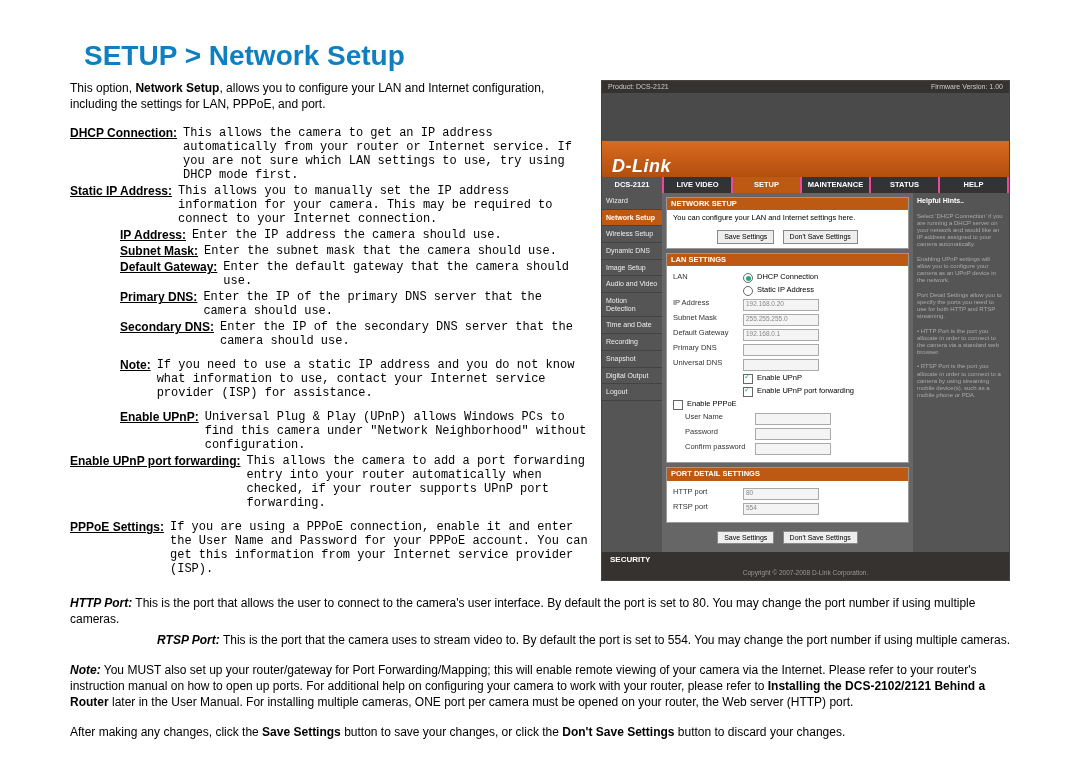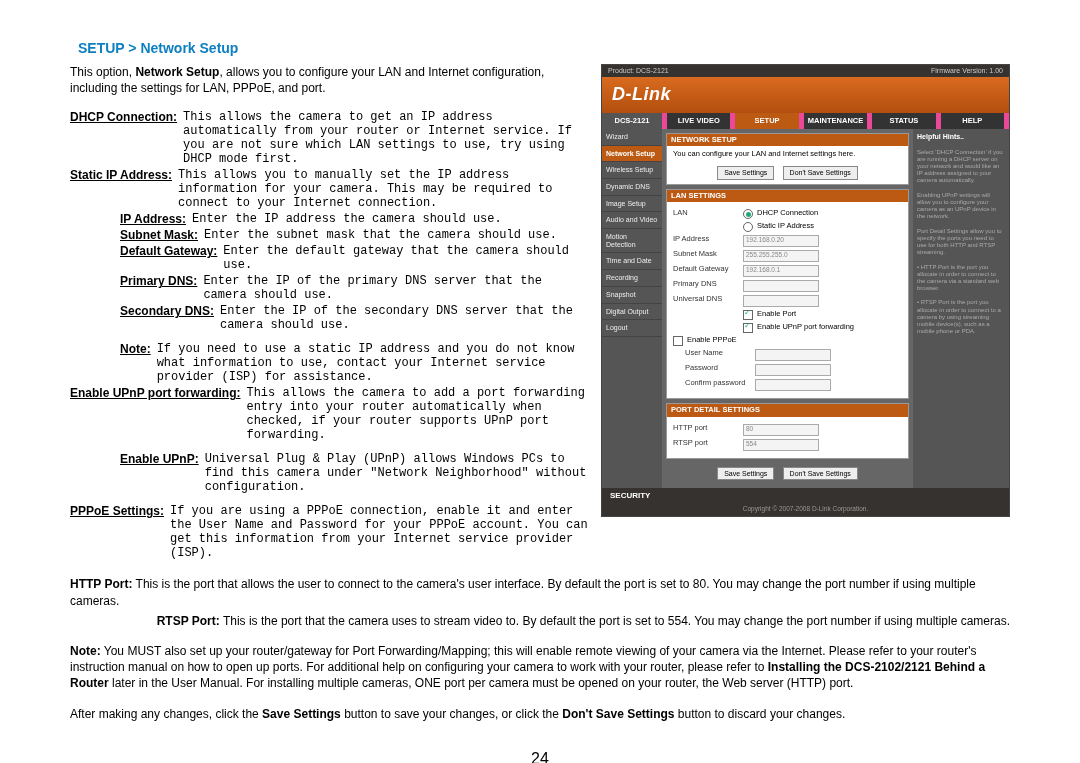--- a/index.html
+++ b/index.html
@@ -7,39 +7,39 @@
     font-size: 12px;
     color: #000;
     margin: 0;
     padding: 40px 70px 20px 70px;
     width: 1080px;
     box-sizing: border-box;
     background: #fff;
   }
   h1 {
     color: #0e7fc1;
-    font-size: 14px;
+    font-size: 28px;
     font-weight: bold;
-    margin: 0 0 8px 8px;
+    margin: 0 0 8px 14px;
   }
   .intro { margin: 0 0 14px 0; line-height: 1.35; }
   .layout {
     display: flex;
     gap: 11px;
     align-items: flex-start;
   }
   .col-text { flex: 1 1 auto; max-width: 520px; }
   .defs .row { display: flex; margin-bottom: 2px; }
   .defs .label { font-weight: bold; white-space: nowrap; padding-right: 6px; text-decoration: underline; }
   .defs .val { flex: 1; font-family: Liberation Mono, monospace; }
   .indent1 { padding-left: 50px; }
   .indent2 { padding-left: 50px; }
   .block { margin-top: 10px; }
   .full { margin-top: 14px; line-height: 1.35; }
-  .full .label { font-weight: bold; }
+  .full .label { font-weight: bold; font-style: italic; }
   .page-num { text-align: center; margin-top: 28px; font-size: 16px; }
   
   .ss {
     width: 460px;
     border: 1px solid #444;
     font-size: 8px;
     line-height: 1.1;
     background: #4a4a4a;
     color: #ddd;
   }
@@ -48,41 +48,42 @@
     color: #ccc;
     display: flex;
     justify-content: space-between;
     padding: 2px 6px;
     font-size: 7px;
   }
   .ss-logo {
     background: linear-gradient(#d96b1f,#b24e0e);
     height: 36px;
     display: flex;
-    align-items: center;
+    align-items: flex-end;
     padding-left: 10px;
+    margin-top: 48px;
   }
   .ss-logo span {
     color: #fff;
     font-weight: bold;
     font-size: 18px;
     letter-spacing: 0.5px;
     font-style: italic;
   }
   .ss-tabs {
     display: flex;
     background: #333;
     font-size: 7.5px;
   }
   .ss-tabs .tab {
     flex: 1;
     text-align: center;
     padding: 4px 0;
     color: #fff;
-    border-right: 5px solid #ec4899;
+    border-right: 2px solid #ec4899;
     text-transform: uppercase;
     font-weight: bold;
   }
   .ss-tabs .tab.first { flex: 0 0 60px; background:#555; }
   .ss-tabs .tab.active { background: #bc5a14; }
   .ss-body { display: flex; }
   .ss-side {
     width: 60px;
     background: #555;
     color: #eee;
@@ -193,27 +194,27 @@
       <div class="row indent1">
           <span class="label">Secondary DNS:</span>
           <span class="val">Enter the IP of the secondary DNS server that the camera should use.</span>
         </div>
 
       <div class="row indent2 block">
           <span class="label">Note:</span>
           <span class="val">If you need to use a static IP address and you do not know what information to use, contact your Internet service provider (ISP) for assistance.</span>
         </div>
 
+      <div class="row indent1 block">
+          <span class="label">Enable UPnP:</span>
+          <span class="val">Universal Plug &amp; Play (UPnP) allows Windows PCs to find this camera under "Network Neighborhood" without configuration.</span>
+        </div>
       <div class="row">
           <span class="label">Enable UPnP port forwarding:</span>
           <span class="val">This allows the camera to add a port forwarding entry into your router automatically when checked, if your router supports UPnP port forwarding.</span>
-        </div>
-      <div class="row indent1 block">
-          <span class="label">Enable UPnP:</span>
-          <span class="val">Universal Plug &amp; Play (UPnP) allows Windows PCs to find this camera under "Network Neighborhood" without configuration.</span>
         </div>
 
       <div class="row block">
           <span class="label">PPPoE Settings:</span>
           <span class="val">If you are using a PPPoE connection, enable it and enter the User Name and Password for your PPPoE account. You can get this information from your Internet service provider (ISP).</span>
         </div>
     </div>
   </div>
 
   <div class="ss">
@@ -285,21 +286,21 @@
                 <span class="flab">Primary DNS</span>
                 <span class="fin"></span>
               </div>
             <div class="formrow">
                 <span class="flab">Universal DNS</span>
                 <span class="fin"></span>
               </div>
             <div class="formrow">
                 <span class="flab"></span>
                 <span class="chk on"></span>
-                <span>Enable Port</span>
+                <span>Enable UPnP</span>
               </div>
             <div class="formrow">
                 <span class="flab"></span>
                 <span class="chk on"></span>
                 <span>Enable UPnP port forwarding</span>
               </div>
             <div class="formrow">
                 <span class="chk"></span>
                 <span>Enable PPPoE</span>
               </div>

